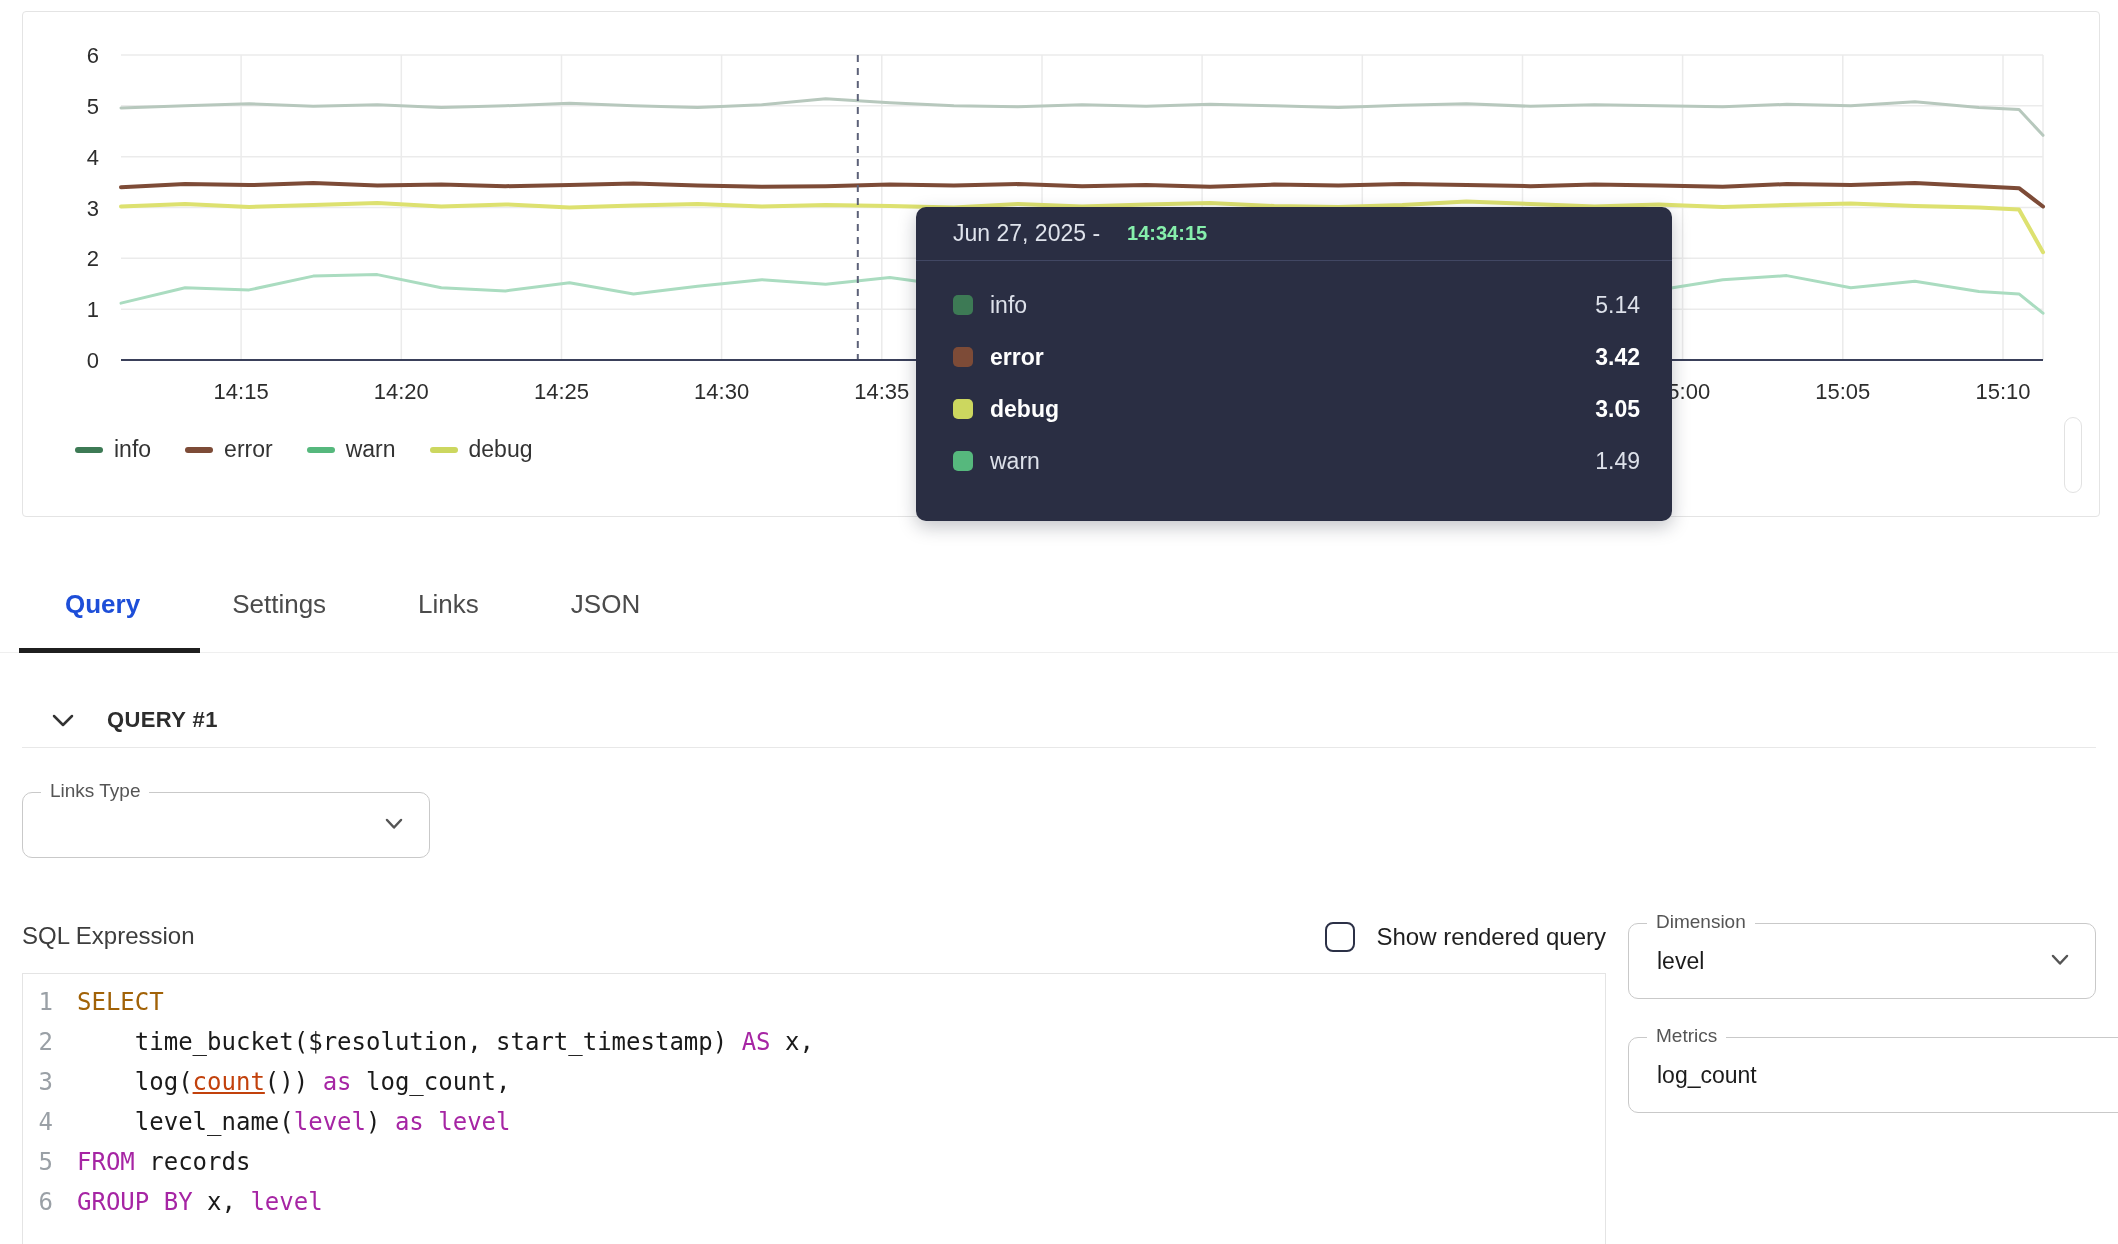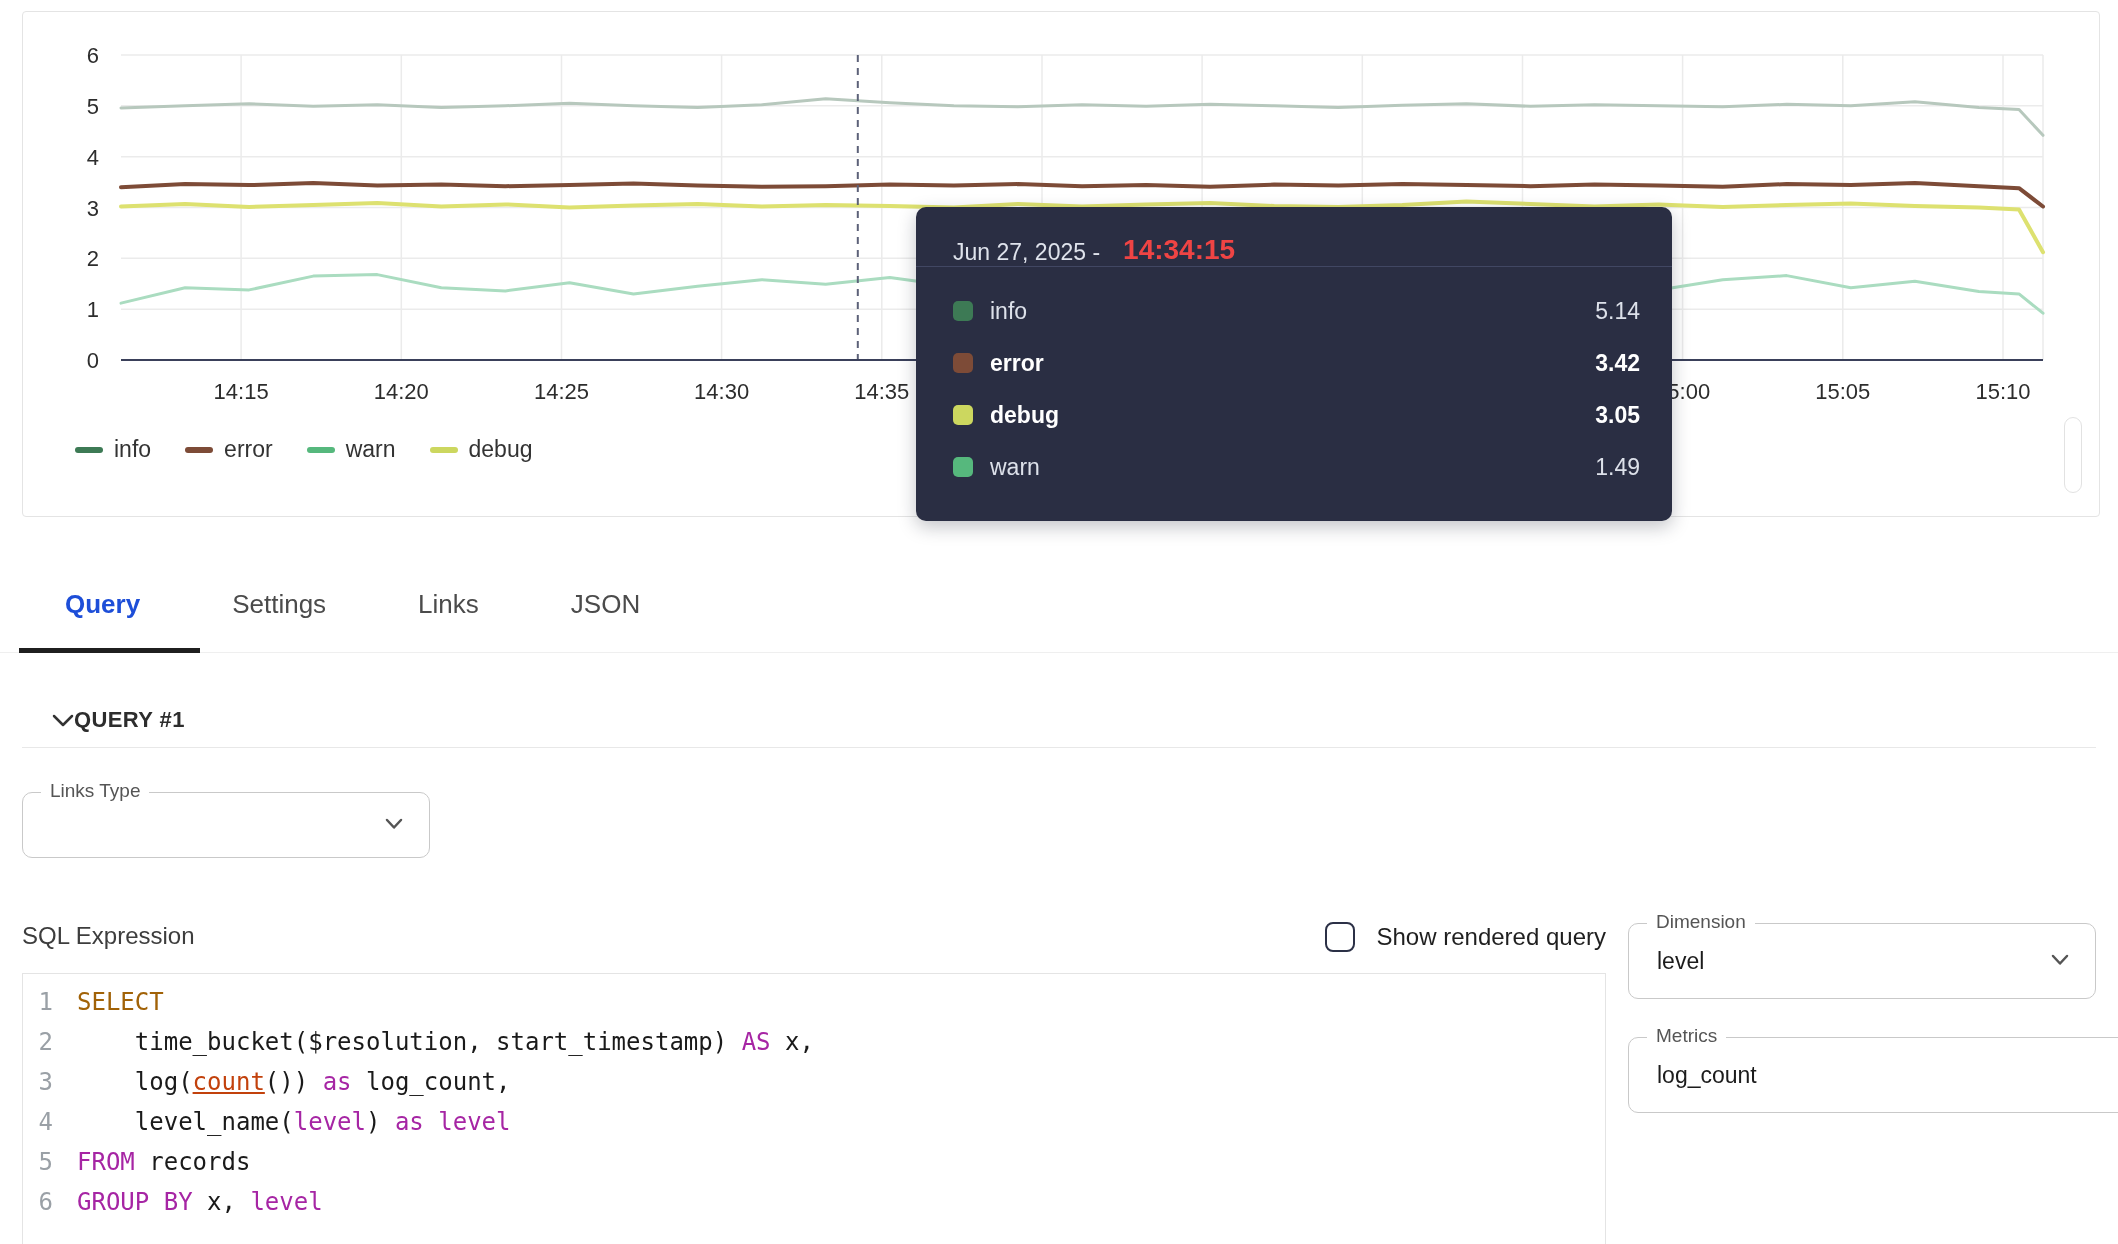--- a/index.html
+++ b/index.html
@@ -16,38 +16,38 @@
   .legend-item { display:flex; align-items:center; gap:11px; font-size:23px; color:#333; }
   .legend-swatch { width:28px; height:6px; border-radius:3px; flex:none; }
 
   .scroll-thumb { position:absolute; left:2064px; top:417px; width:18px; height:76px;
                   background:#fff; border:1px solid #e2e2e2; border-radius:9px; z-index:6; }
 
   
   .tooltip { position:absolute; left:916px; top:207px; width:756px; height:314px;
              background:#2a2e43; border-radius:10px; z-index:10; color:#dde1ea;
              box-shadow:0 6px 18px rgba(20,24,40,.25); }
-  .tt-head { display:flex; align-items:flex-end; gap:23px; height:60px; padding-left:37px;
+  .tt-head { display:flex; align-items:center; gap:3px; height:54px; padding-left:37px;
              border-bottom:1px solid #414763; font-size:23px; color:#dfe3ec; }
-  .tt-head b { color:#ef4444; font-size:28px; }
+  .tt-head b { color:#86efac; font-size:20px;margin-left:24px; }
   .tt-rows { padding-top:18px; }
   .tt-row { display:flex; align-items:center; height:52px; padding:0 32px 0 37px; font-size:23px; }
   .tt-row .sw { width:20px; height:20px; border-radius:5px; margin-right:17px; flex:none; }
   .tt-row .nm { flex:1; }
   .tt-row.bold { color:#fff; font-weight:700; }
 
   
   .tabbar { position:absolute; left:0; right:0; top:565px; height:88px; border-bottom:1px solid #efefef; }
   .tabs { display:flex; align-items:center; gap:92px; padding-left:65px; height:100%; padding-bottom:8px; }
   .tab { font-size:26px; color:#4b4b4b; font-weight:500; cursor:pointer; }
   .tab.active { color:#1d4ed8; font-weight:700; }
   .tab-underline { position:absolute; left:19px; bottom:-1px; width:181px; height:5px; background:#1f1f1f; }
 
   
-  .query-header { position:absolute; left:52px; top:697px; height:46px; display:flex; align-items:center; gap:0;
+  .query-header { position:absolute; left:52px; top:697px; height:46px; display:flex; align-items:center; gap:33px;
                   font-size:22px; font-weight:600; letter-spacing:.4px; color:#2d2d2d; cursor:pointer; }
   .section-divider { position:absolute; left:22px; right:22px; top:747px; height:1px; background:#e8e8e8; }
 
   .select-field { position:absolute; border:1px solid #c9c9c9; border-radius:10px; background:#fff; cursor:pointer; }
   .select-field .flabel { position:absolute; top:-13px; left:18px; background:#fff; padding:0 9px;
                           font-size:19px; color:#555; white-space:nowrap; }
   .select-field .fvalue { position:absolute; left:28px; top:0; bottom:0; display:flex; align-items:center;
                           font-size:23px; color:#1c1c1c; white-space:nowrap; }
   .select-field .chev { position:absolute; right:26px; top:50%; margin-top:-7px; }
 

